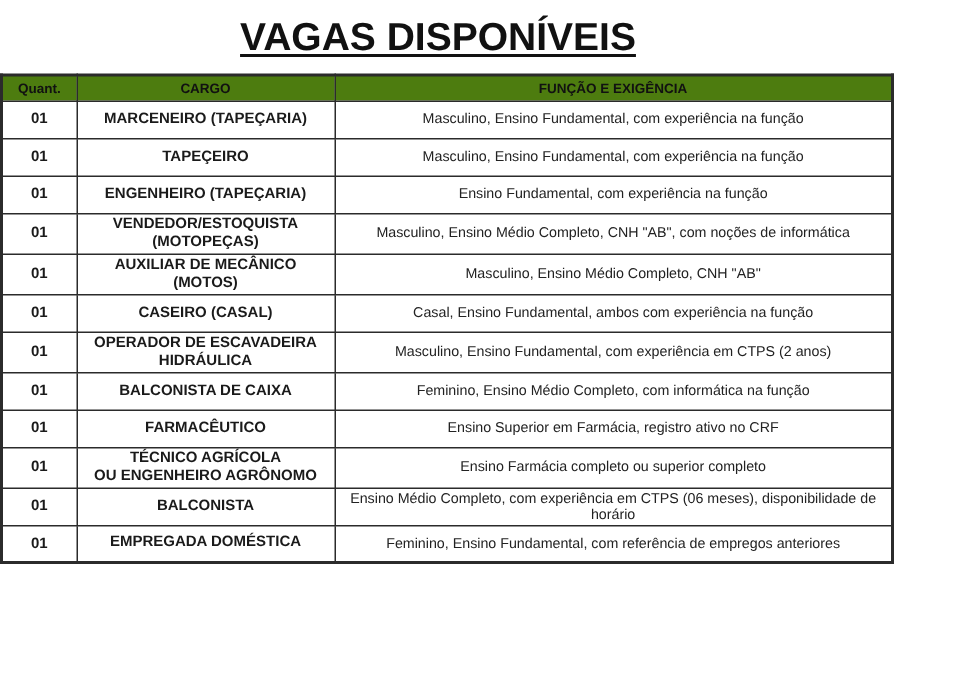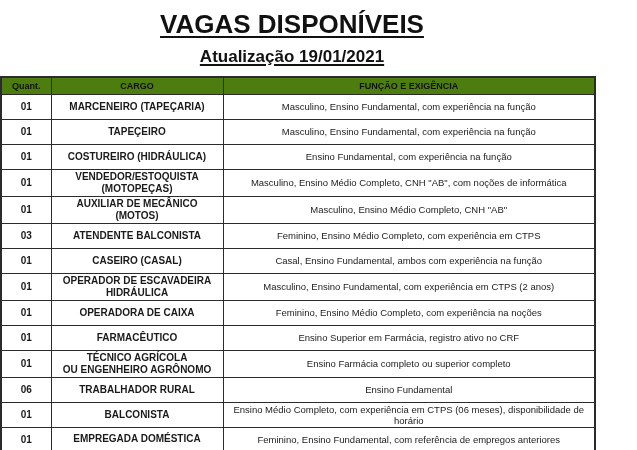--- a/index.html
+++ b/index.html
@@ -71,21 +71,20 @@
     font-size: 9.5px;
     font-weight: normal;
     color: #222222;
   }
 </style>
 </head>
 <body>
 
 <div class="page">
   <div class="title">VAGAS DISPONÍVEIS</div>
-  <div class="subtitle">Atualização 19/01/2021</div>
 
   <table class="vacancies">
     <colgroup>
       <col class="c-quant">
       <col class="c-cargo">
       <col class="c-funcao">
     </colgroup>
     <thead>
       <tr>
         <th>Quant.</th>
@@ -101,80 +100,70 @@
   </tr>
 
   <tr>
     <td class="quant">01</td>
     <td class="cargo">TAPEÇEIRO</td>
     <td class="funcao">Masculino, Ensino Fundamental, com experiência na função</td>
   </tr>
 
   <tr>
     <td class="quant">01</td>
-    <td class="cargo">COSTUREIRO (HIDRÁULICA)</td>
+    <td class="cargo">ENGENHEIRO (TAPEÇARIA)</td>
     <td class="funcao">Ensino Fundamental, com experiência na função</td>
   </tr>
 
   <tr>
     <td class="quant">01</td>
     <td class="cargo">VENDEDOR/ESTOQUISTA
 (MOTOPEÇAS)</td>
     <td class="funcao">Masculino, Ensino Médio Completo, CNH "AB", com noções de informática</td>
   </tr>
 
   <tr>
     <td class="quant">01</td>
     <td class="cargo">AUXILIAR DE MECÂNICO (MOTOS)</td>
     <td class="funcao">Masculino, Ensino Médio Completo, CNH "AB"</td>
   </tr>
 
-  <tr>
-    <td class="quant">03</td>
-    <td class="cargo">ATENDENTE BALCONISTA</td>
-    <td class="funcao">Feminino, Ensino Médio Completo, com experiência em CTPS</td>
-  </tr>
 
   <tr>
     <td class="quant">01</td>
     <td class="cargo">CASEIRO (CASAL)</td>
     <td class="funcao">Casal, Ensino Fundamental, ambos com experiência na função</td>
   </tr>
 
   <tr>
     <td class="quant">01</td>
     <td class="cargo">OPERADOR DE ESCAVADEIRA
 HIDRÁULICA</td>
     <td class="funcao">Masculino, Ensino Fundamental, com experiência em CTPS (2 anos)</td>
   </tr>
 
   <tr>
     <td class="quant">01</td>
-    <td class="cargo">OPERADORA DE CAIXA</td>
-    <td class="funcao">Feminino, Ensino Médio Completo, com experiência na noções</td>
+    <td class="cargo">BALCONISTA DE CAIXA</td>
+    <td class="funcao">Feminino, Ensino Médio Completo, com informática na função</td>
   </tr>
 
   <tr>
     <td class="quant">01</td>
     <td class="cargo">FARMACÊUTICO</td>
     <td class="funcao">Ensino Superior em Farmácia, registro ativo no CRF</td>
   </tr>
 
   <tr>
     <td class="quant">01</td>
     <td class="cargo">TÉCNICO AGRÍCOLA
 OU ENGENHEIRO AGRÔNOMO</td>
     <td class="funcao">Ensino Farmácia completo ou superior completo</td>
   </tr>
 
-  <tr>
-    <td class="quant">06</td>
-    <td class="cargo">TRABALHADOR RURAL</td>
-    <td class="funcao">Ensino Fundamental</td>
-  </tr>
 
   <tr>
     <td class="quant">01</td>
     <td class="cargo">BALCONISTA</td>
     <td class="funcao">Ensino Médio Completo, com experiência em CTPS (06 meses), disponibilidade de horário</td>
   </tr>
 
   <tr>
     <td class="quant">01</td>
     <td class="cargo">EMPREGADA DOMÉSTICA</td>

